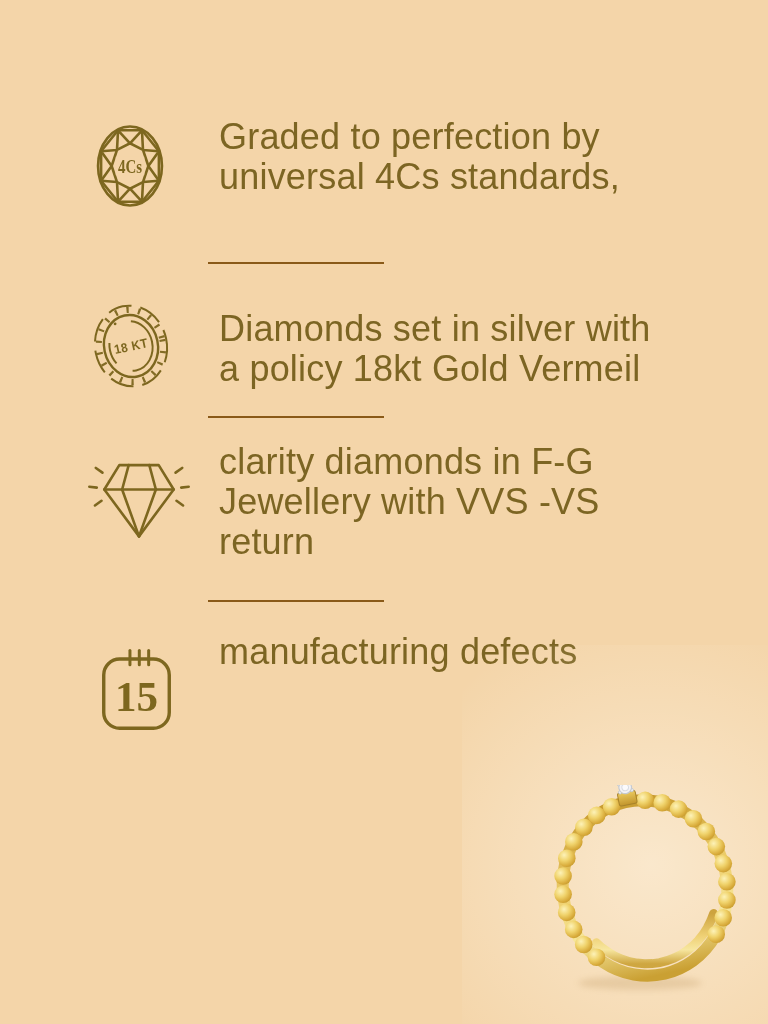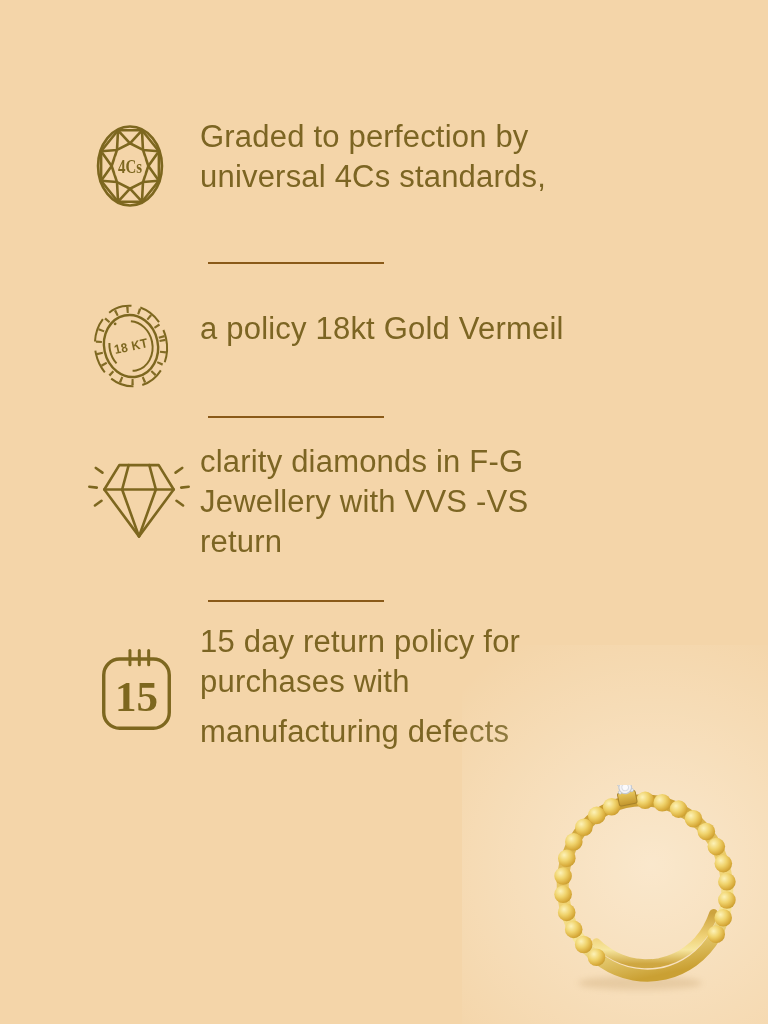--- a/index.html
+++ b/index.html
@@ -2,22 +2,22 @@
 <html><head>
 <meta charset="utf-8">
 <style>
   html,body{margin:0;padding:0;background:#e9e2d6;}
   .page{
     position:relative;width:768px;height:1024px;overflow:hidden;
     background:#f4d5a9;
     font-family:"Liberation Sans",sans-serif;
   }
   .feature-text{
-    position:absolute;left:200px;
-    color:#7c6523;font-size:31px;line-height:40px;letter-spacing:.2px;
+    position:absolute;left:219px;
+    color:#7c6523;font-size:36px;line-height:40px;letter-spacing:.2px;
     font-weight:400;
   }
   .tline{white-space:nowrap;}
   .para-extra{margin-top:10px;}
   .divider{
     position:absolute;left:208px;width:176px;height:2px;background:#8a5a18;
   }
   .icon{position:absolute;}
   .icon *{vector-effect:non-scaling-stroke;}
   .stroke{fill:none;stroke:#7d671f;stroke-width:2.6;}
@@ -60,20 +60,21 @@
     <g transform="rotate(-12 50 56)">
       <ellipse cx="50" cy="56" rx="46" ry="52" fill="none" stroke="#7d671f" stroke-width="2" stroke-dasharray="24 9"></ellipse>
       <ellipse cx="50" cy="56" rx="41" ry="46.5" fill="none" stroke="#7d671f" stroke-width="6" stroke-dasharray="2.2 9.5" opacity="0.95"></ellipse>
       <ellipse cx="50" cy="56" rx="34.5" ry="40" fill="none" stroke="#7d671f" stroke-width="2.4"></ellipse>
       <ellipse cx="50" cy="56" rx="27.5" ry="32" fill="none" stroke="#7d671f" stroke-width="2" stroke-dasharray="40 18 22 34"></ellipse>
       <circle cx="36" cy="24" r="1.8" fill="#7d671f"></circle>
       <text class="sansbadge" x="54.3" y="62" font-size="16.5" letter-spacing="0.5" text-anchor="middle" transform="scale(0.92 1)">18 KT</text>
     </g>
   </svg>
   <div class="feature-text" style="top:309px">
+      <div class="tline">Diamonds set in silver with</div>
       <div class="tline">a policy 18kt Gold Vermeil</div>
     </div>
   <div class="divider" style="top:416px"></div>
 
   <svg class="icon" style="left:87px;top:452px" width="104" height="90" viewBox="0 0 110 96">
     <g fill="none" stroke="#7d671f" stroke-width="2.6" stroke-linecap="round" stroke-linejoin="round">
       <polygon points="34,14 76,14 92,40 55,90 18,40"></polygon>
       <line x1="18" y1="40" x2="92" y2="40"></line>
       <line x1="44" y1="14" x2="37" y2="40"></line>
       <line x1="66" y1="14" x2="73" y2="40"></line>
@@ -97,24 +98,20 @@
   <svg class="icon" style="left:99px;top:645px" width="75" height="88" viewBox="0 0 80 94">
     <rect x="5" y="15" width="70" height="74" rx="17" fill="none" stroke="#7d671f" stroke-width="3.4"></rect>
     <g stroke="#7d671f" stroke-width="3" stroke-linecap="round">
       <line x1="33" y1="6" x2="33" y2="21"></line>
       <line x1="43" y1="6" x2="43" y2="21"></line>
       <line x1="53" y1="6" x2="53" y2="21"></line>
     </g>
     <text class="serifbadge" x="40" y="71" font-size="46" text-anchor="middle">15</text>
   </svg>
   <div class="feature-text" style="top:622px">
-    <div>
-        <div class="tline">15 day return policy for</div>
-        <div class="tline">purchases with</div>
-      </div>
     <div class="para-extra">
         <div class="tline">manufacturing defects</div>
       </div>
   </div>
 
   <div class="photo-backdrop"></div>
   <div class="ring-wrap">
     <svg id="ring-svg" width="200" height="212" viewBox="0 0 200 212">
       <defs>
         <radialGradient id="beadG" cx="35%" cy="32%" r="75%">

